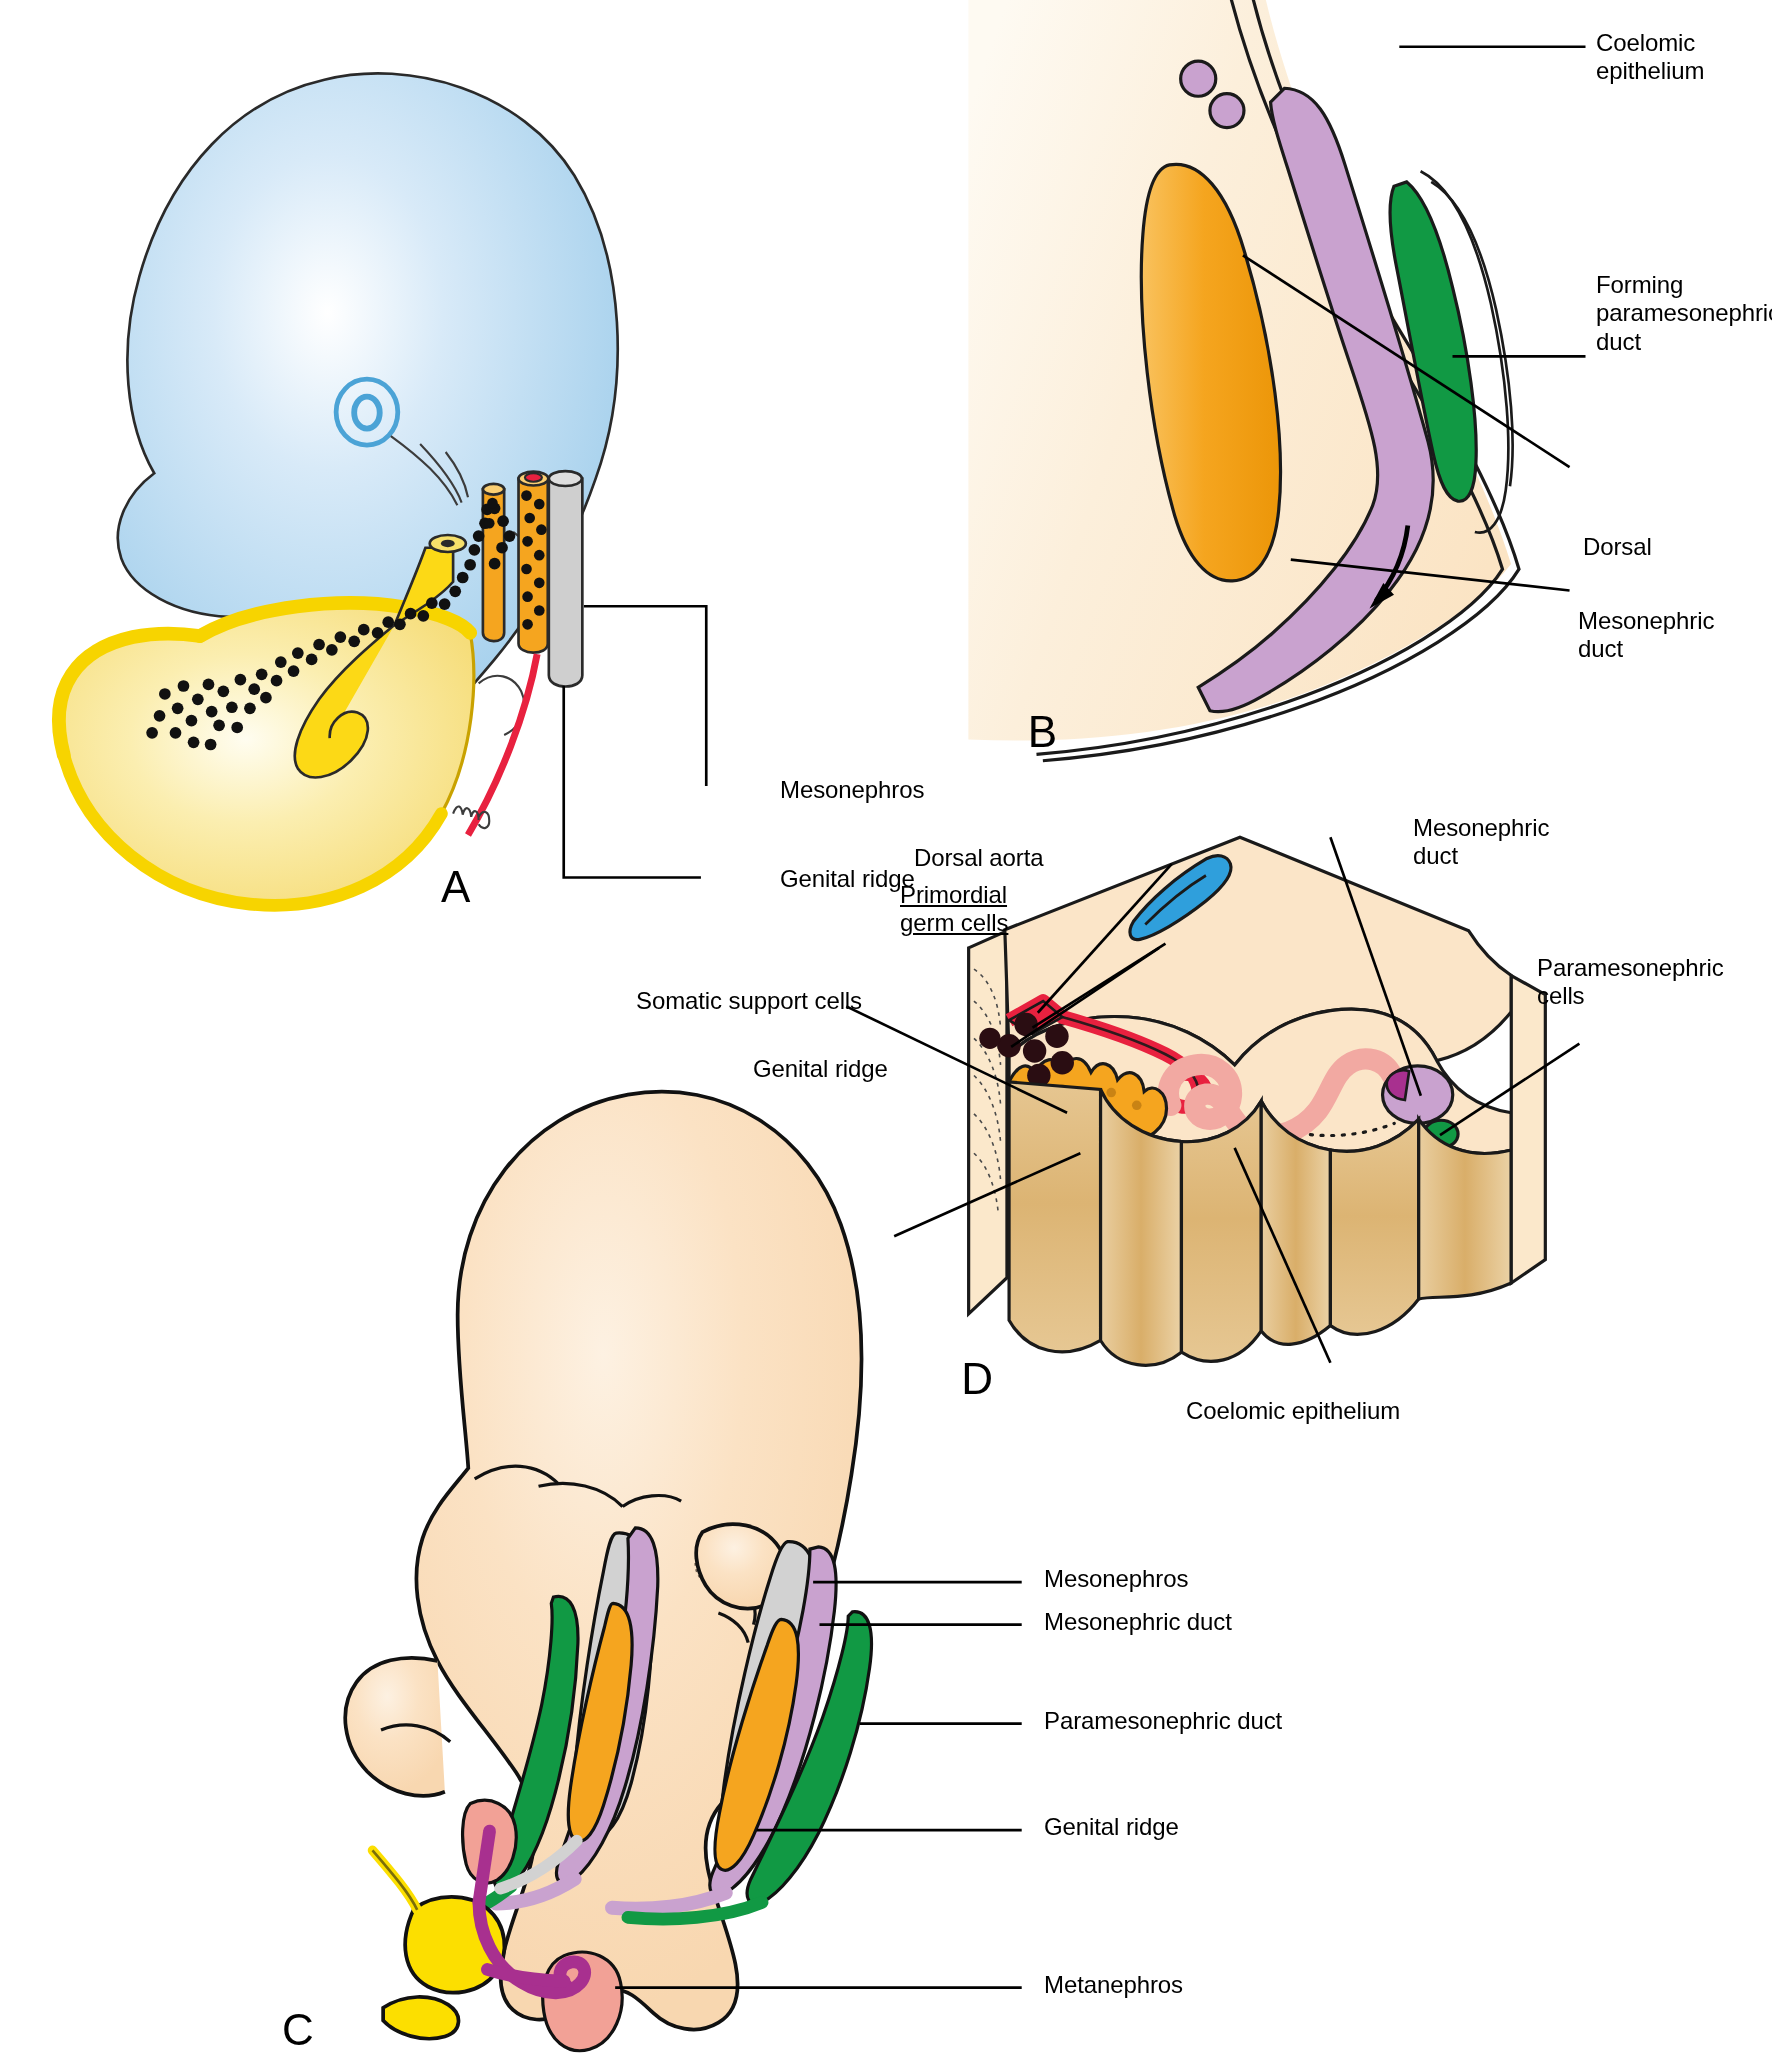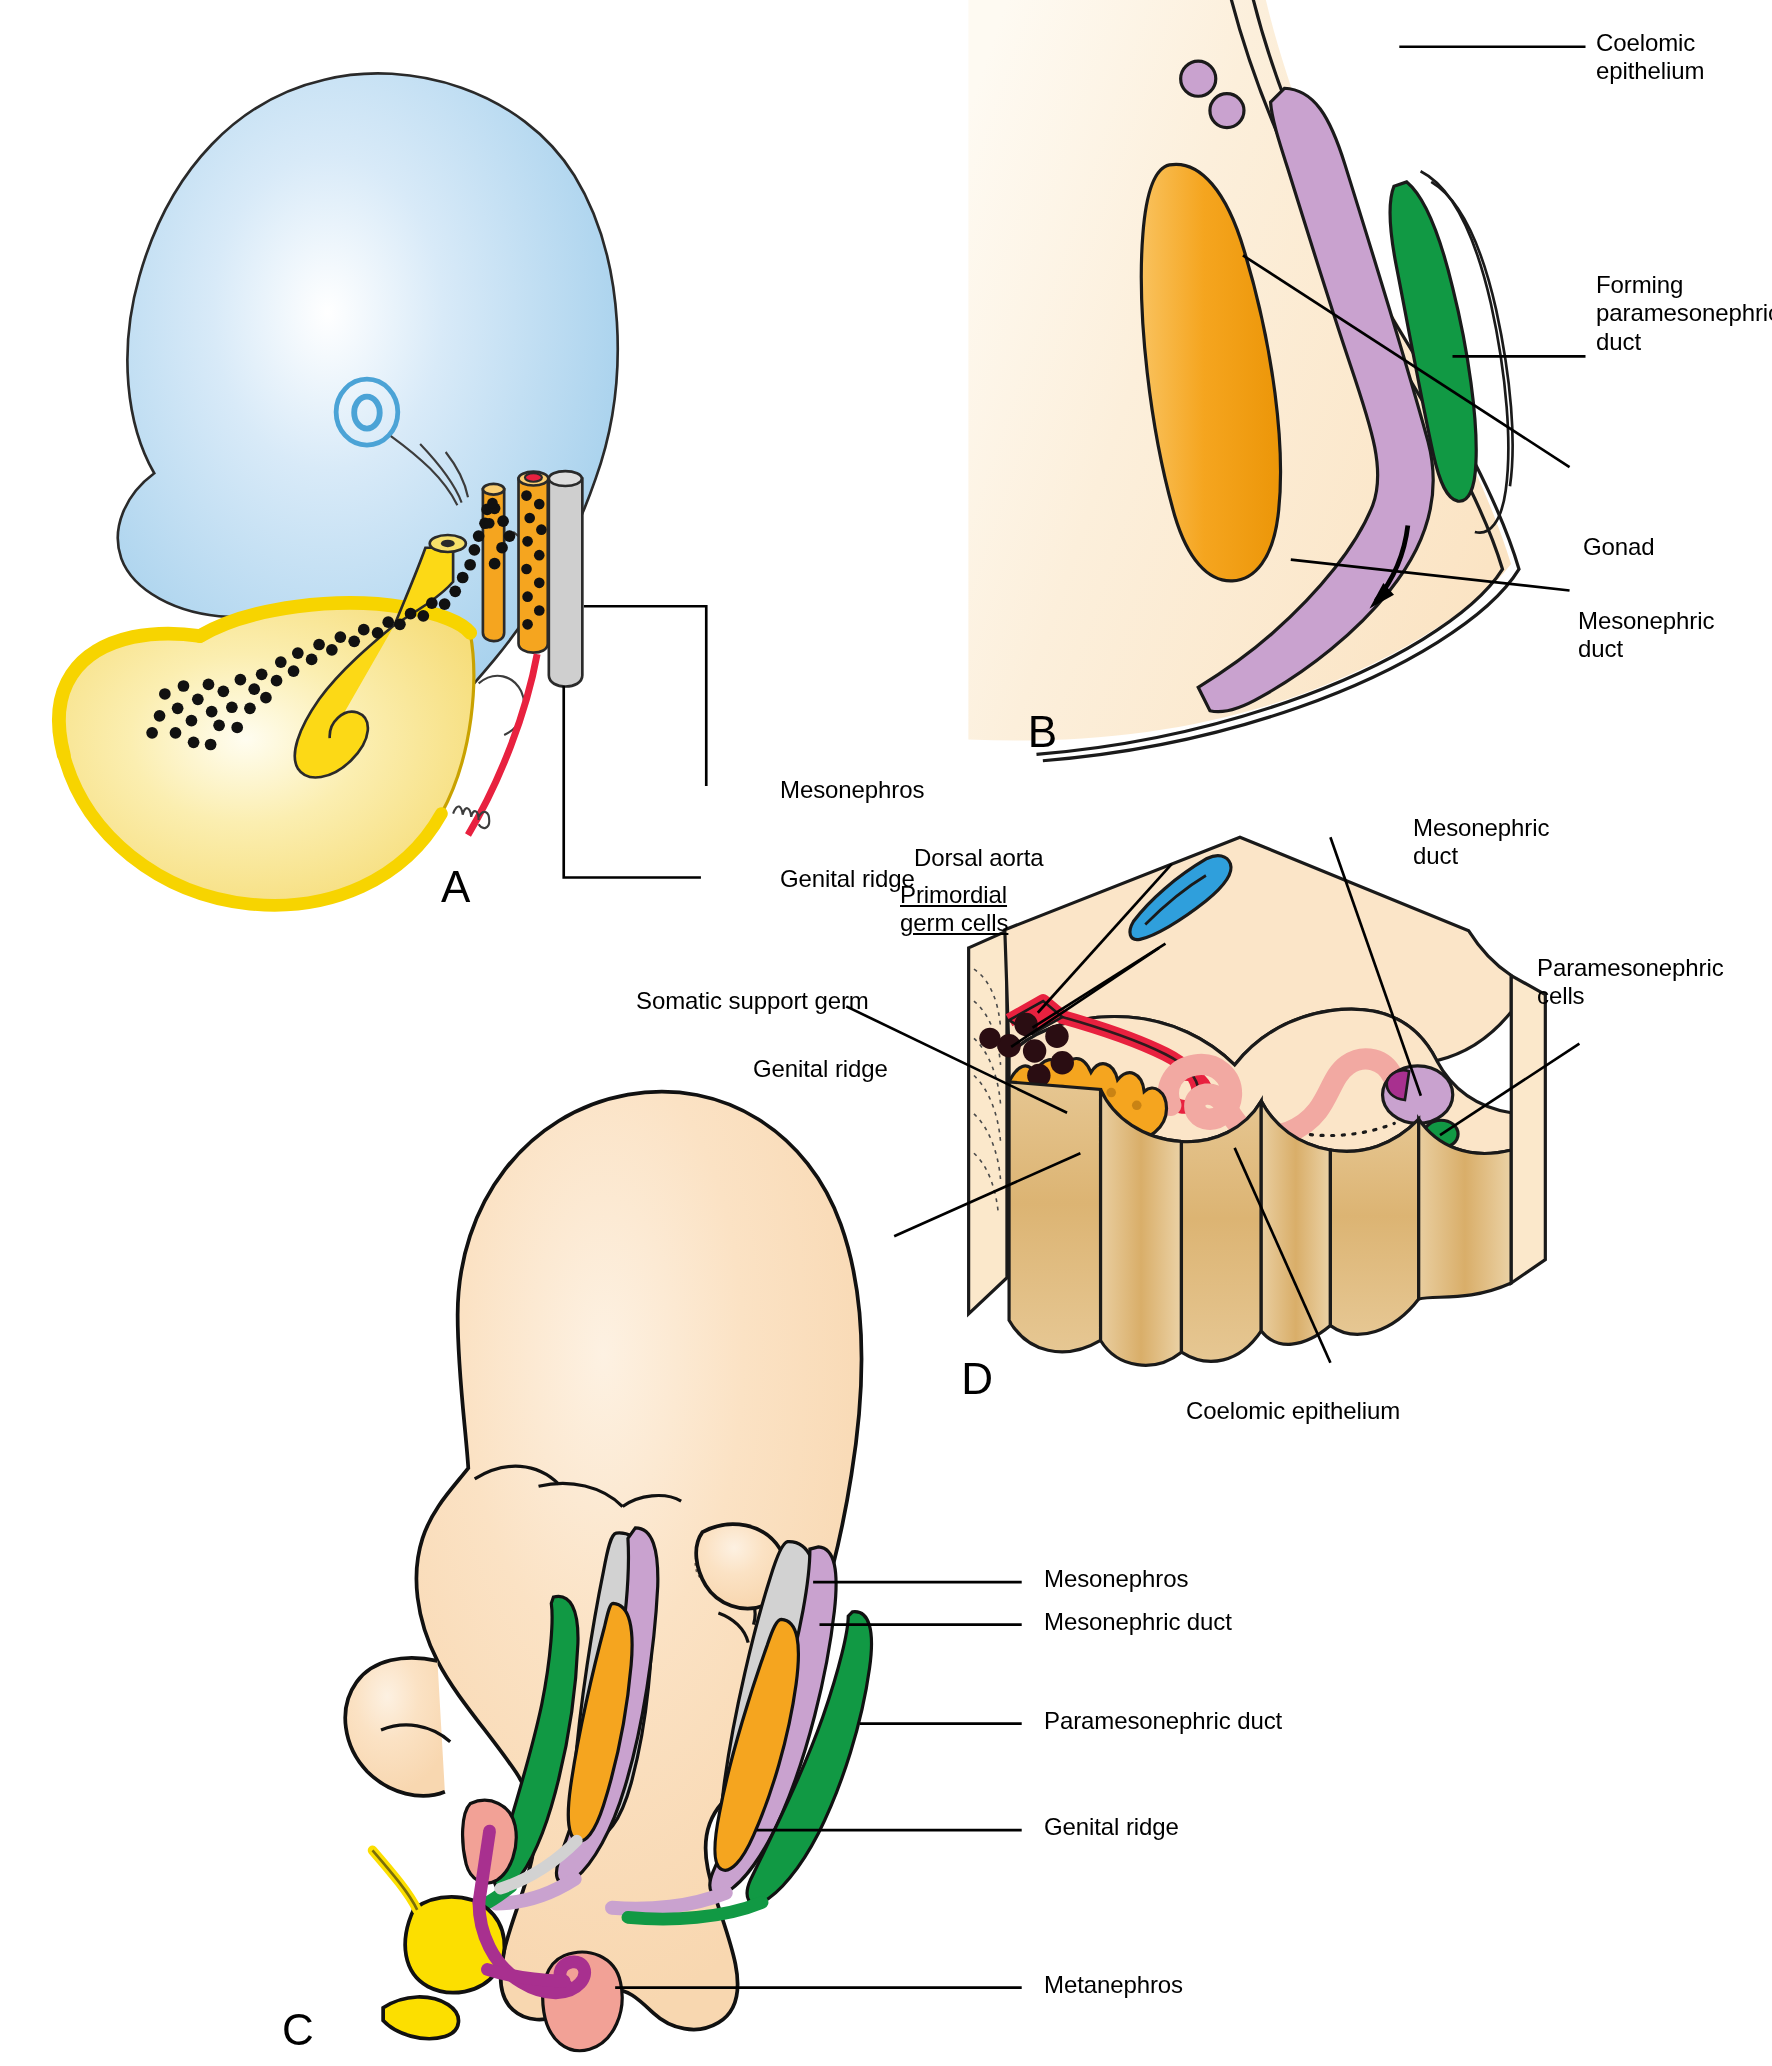--- a/index.html
+++ b/index.html
@@ -307,21 +307,21 @@
     </svg>
 
     <div class="panel-letter" style="left:-4.3px; top:723px;">B</div>
   </div>
 
   <div class="label multi" style="left:1596px; top:29px;">Coelomic
 epithelium</div>
   <div class="label multi" style="left:1596px; top:271px;">Forming
 paramesonephric
 duct</div>
-  <div class="label" style="left:1583px; top:533px;">Gonad</div>
+  <div class="label" style="left:1583px; top:533px;">Dorsal</div>
   <div class="label multi" style="left:1578px; top:607px;">Mesonephric
 duct</div>
 
   <div class="panel" style="left:958px; top:788px; width:665px; height:607px;">
     <svg width="665" height="607" viewBox="0 0 1250 1140">
       <defs>
         <linearGradient id="gD_somite" x1="0%" y1="0%" x2="0%" y2="100%">
           <stop offset="0%" stop-color="#e6c691"></stop>
           <stop offset="45%" stop-color="#dcb473"></stop>
           <stop offset="100%" stop-color="#e6c793"></stop>
@@ -488,21 +488,21 @@
 
       </svg>
       <div></div>
 
     <div class="panel-letter" style="left:3.2px; top:566px;">D</div>
   </div>
 
   <div class="label" style="left:914px; top:844px;">Dorsal aorta</div>
   <div class="label multi" style="left:900px; top:881px;text-decoration:underline;">Primordial
 germ cells</div>
-  <div class="label" style="left:636px; top:987px;">Somatic support germ</div>
+  <div class="label" style="left:636px; top:987px;">Somatic support cells</div>
   <div class="label" style="left:753px; top:1055px;">Genital ridge</div>
   <div class="label multi" style="left:1413px; top:814px;">Mesonephric
 duct</div>
   <div class="label multi" style="left:1537px; top:954px;">Paramesonephric
 cells</div>
   <div class="label" style="left:1186px; top:1397px;">Coelomic epithelium</div>
 
   <div class="panel" style="left:298px; top:1070px; width:745px; height:997px;">
     <svg width="745" height="997" viewBox="0 0 1400 1873">
       <defs>

